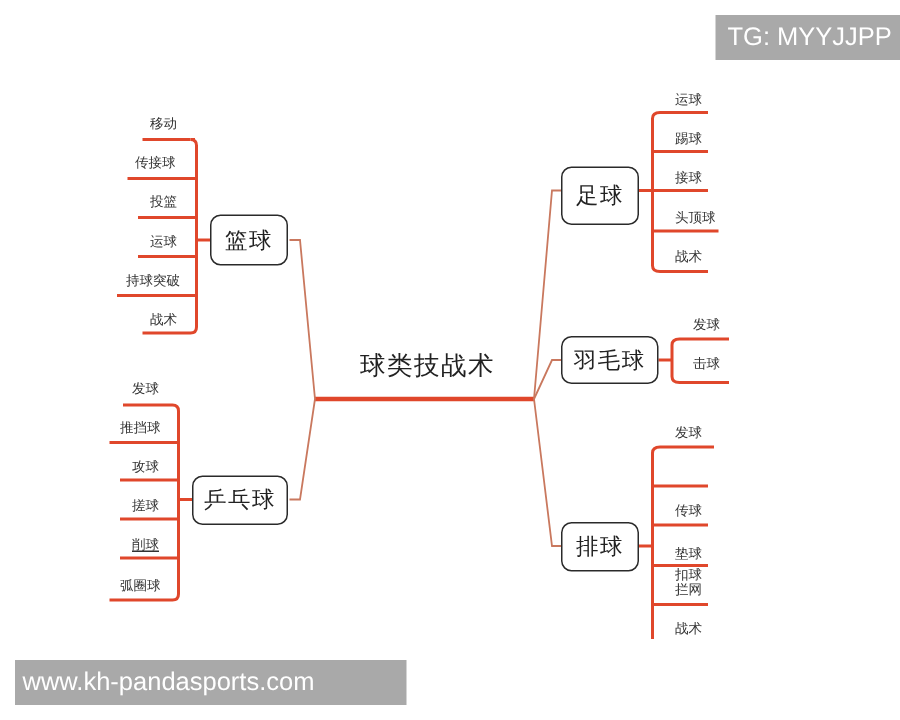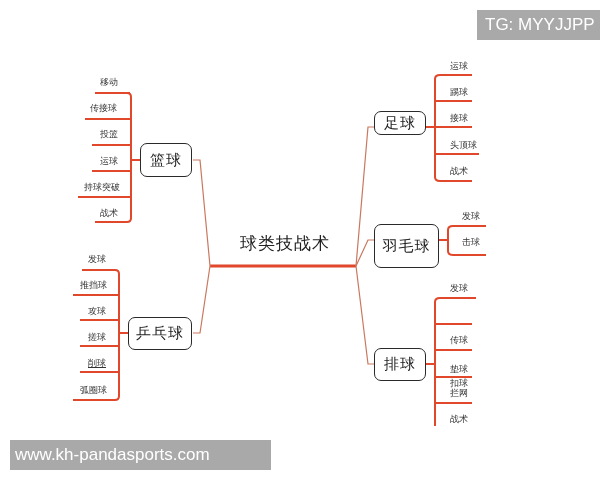--- a/index.html
+++ b/index.html
@@ -69,22 +69,22 @@
       <line x1="435" y1="377" x2="472" y2="377"></line>
       <line x1="435" y1="403" x2="472" y2="403"></line>
       <line x1="426" y1="364" x2="435" y2="364"></line>
     </g>
   </svg>
 
   <div class="root" style="left:240px;top:232px;">球类技战术</div>
 
   <div class="node" style="left:140px;top:143px;width:52px;height:34px;">篮球</div>
   <div class="node" style="left:128px;top:317px;width:64px;height:33px;">乒乓球</div>
-  <div class="node" style="left:374px;top:111px;width:52px;height:24px;">足球</div>
-  <div class="node" style="left:374px;top:224px;width:65px;height:44px;">羽毛球</div>
+  <div class="node" style="left:374px;top:111px;width:52px;height:39px;">足球</div>
+  <div class="node" style="left:374px;top:224px;width:65px;height:32px;">羽毛球</div>
   <div class="node" style="left:374px;top:348px;width:52px;height:33px;">排球</div>
 
   <div class="leaf" style="left:100px;top:76px;">移动</div>
   <div class="leaf" style="left:90px;top:102px;">传接球</div>
   <div class="leaf" style="left:100px;top:128px;">投篮</div>
   <div class="leaf" style="left:100px;top:155px;">运球</div>
   <div class="leaf" style="left:84px;top:181px;">持球突破</div>
   <div class="leaf" style="left:100px;top:207px;">战术</div>
 
   <div class="leaf" style="left:88px;top:253px;">发球</div>

